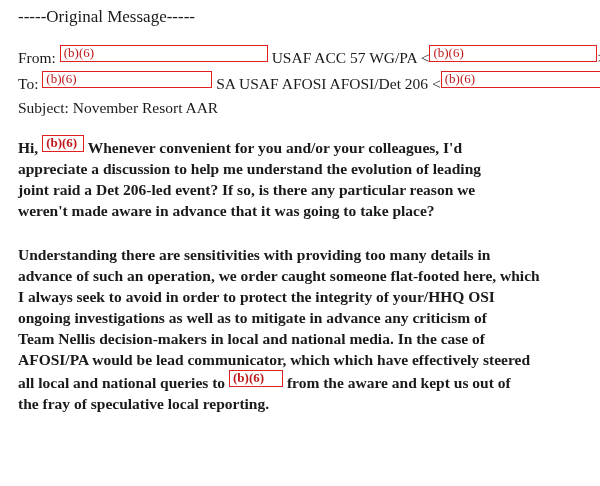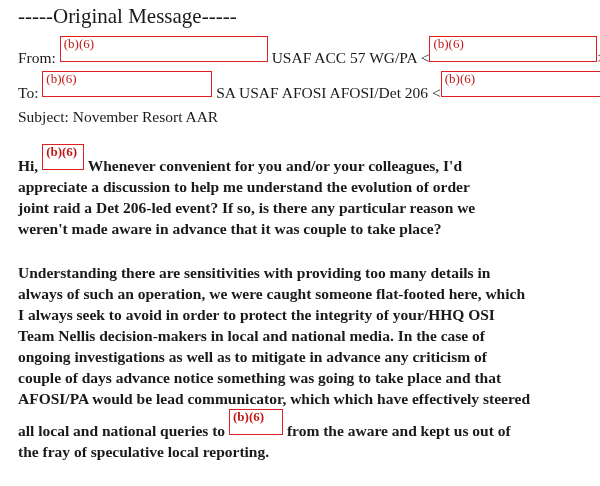--- a/index.html
+++ b/index.html
@@ -25,42 +25,42 @@
     font-size: 15.5px;
     line-height: 21px;
     white-space: nowrap;
   }
   .para {
     font-size: 15.5px;
     line-height: 21.5px;
     font-weight: bold;
   }
   .orig-head {
-    font-size: 21px;
+    font-size: 17px;
     line-height: 21px;
-    margin-bottom: 9px;
+    margin-bottom: 18px;
   }
   .hdr-label {
     display: inline;
   }
   
   .redact {
     display: inline-block;
     border: 1.3px solid #e02020;
     color: #c01818;
     font-family: "Liberation Serif", serif;
     font-size: 13px;
     line-height: 14px;
     padding: 0px 2px 1px 3px;
     vertical-align: 1px;
     background: #ffffff;
     box-sizing: border-box;
     overflow: hidden;
     text-align: left;
-    height: 26px;
+    height: 17px;
   }
   .r-from { width: 208px; }
   .r-long { width: 170px; }
   .r-tail { width: 168px; }
   .r-inline { width: 54px; }
   .r-inline2 { width: 62px; }
   .r-name { width: 42px; }
   .spacer-sm { height: 8px; }
   .spacer-md { height: 14px; }
   .hdr-row {
@@ -100,35 +100,34 @@
   <div class="spacer-md"></div>
 
   <div class="para p-block">
     <div class="line">
       <span>Hi,</span>
       <span class="redact r-name">(b)(6)</span>
       <span>Whenever convenient for you and/or your colleagues, I'd</span>
     </div>
     <div class="line">
       <span>appreciate a discussion to help me understand the evolution of</span>
-      <span>order</span>
+      <span>leading</span>
     </div>
     <div class="line">joint raid a Det 206-led event? If so, is there any particular reason we</div>
-    <div class="line">weren't made aware in advance that it was couple to take place?</div>
+    <div class="line">weren't made aware in advance that it was going to take place?</div>
   </div>
 
   <div class="spacer-sm"></div>
 
   <div class="para p-block mt-para">
     <div class="line">Understanding there are sensitivities with providing too many details in</div>
-    <div class="line">always of such an operation, we were caught someone flat-footed here, which</div>
+    <div class="line">advance of such an operation, we order caught someone flat-footed here, which</div>
     <div class="line">I always seek to avoid in order to protect the integrity of your/HHQ OSI</div>
+    <div class="line">ongoing investigations as well as to mitigate in advance any criticism of</div>
     <div class="line">Team Nellis decision-makers in local and national media. In the case of</div>
-    <div class="line">ongoing investigations as well as to mitigate in advance any criticism of</div>
-    <div class="line">couple of days advance notice something was going to take place and that</div>
     <div class="line">AFOSI/PA would be lead communicator, which which have effectively steered</div>
     <div class="line">
       <span>all local and national queries to</span>
       <span class="redact r-inline">(b)(6)</span>
       <span>from the aware and kept us out of</span>
     </div>
     <div class="line">the fray of speculative local reporting.</div>
   </div>
 
 </div>

